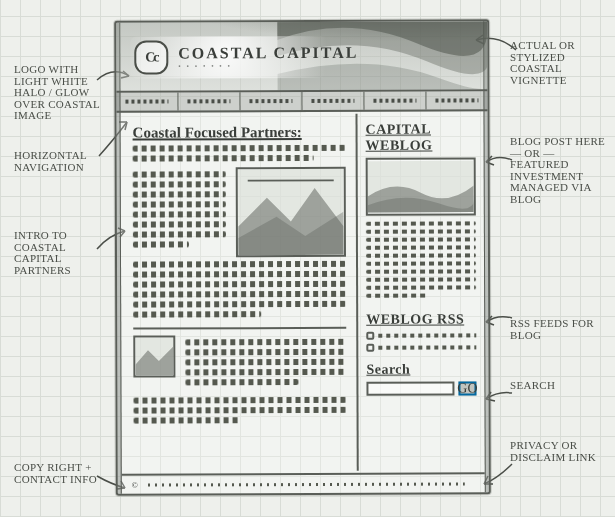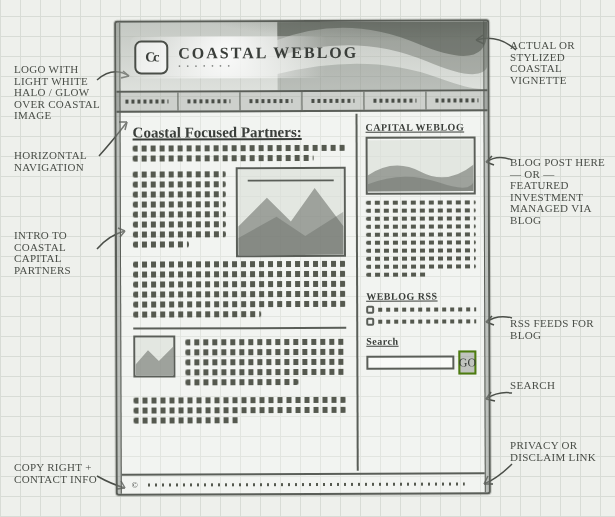--- a/index.html
+++ b/index.html
@@ -53,21 +53,21 @@
       linear-gradient(180deg, rgba(140,146,138,.45), rgba(160,166,158,.25));
   }
   .masthead svg.wave { position:absolute; right:0; top:0; width:210px; height:70px; }
   .logo-wrap {
     position: absolute; left: 14px; top: 14px;
     display: flex; align-items: center; gap: 10px;
     background: radial-gradient(circle at 40% 40%, rgba(255,255,255,.9), rgba(255,255,255,0) 70%);
     padding: 4px 10px 4px 4px; border-radius: 6px;
   }
   .logo-mark {
-    width: 34px; height: 34px; border: 2px solid #4a4e48; border-radius: 7px;
+    width: 34px; height: 34px; border: 2px solid #4a4e48; border-radius: 12px;
     display: flex; align-items: center; justify-content: center;
     background: rgba(255,255,255,.55);
     font-family: Georgia, serif; font-weight: bold; font-size: 14px; letter-spacing: -2px;
   }
   .brand {
     display: flex; flex-direction: column;
   }
   .brand .name { font-size: 16px; letter-spacing: 2px; font-weight: bold; }
   .brand .tag  { font-size: 7px; letter-spacing: 2px; opacity: .6; }
 
@@ -113,37 +113,37 @@
   .intro-text  { flex:1; }
   .intro-img   { width:110px; height:90px; }
 
   .rule { height:2px; background:#5a5e58; margin:10px 0 6px; }
 
   .feature { display:flex; gap:10px; }
   .feature .thumb { width:42px; height:42px; }
   .feature .txt { flex:1; }
 
   
-  .widget-title { font-size:10px; font-weight:bold; text-decoration:underline; letter-spacing:.5px; }
+  .widget-title { font-size:14px; font-weight:bold; text-decoration:underline; letter-spacing:.5px; }
   .widget-img { height:58px; }
   .side .scribble-row { height:4px; }
   .rss-line { display:flex; align-items:center; gap:4px; margin-top:4px; }
   .rss-line .dot { width:8px; height:8px; border:2px solid #5a5e58; border-radius:2px; }
   .rss-line .bar { flex:1; height:4px;
     background: repeating-linear-gradient(90deg,#55594f 0 4px, transparent 4px 8px);
     filter: blur(.3px);
   }
   .search { display:flex; gap:4px; align-items:center; margin-top:4px; }
   .search .field {
     flex:1; height:14px; border:2px solid #5a5e58; background:rgba(255,255,255,.5);
     font-size:8px; padding:0 4px; display:flex; align-items:center; color:#6b6f67;
   }
   .search .go {
-    width:18px; height:24px; border:2px solid #4d7c0f; background:rgba(120,126,118,.4);
-    font-size:12px; display:flex; align-items:center; justify-content:center;
+    width:18px; height:14px; border:2px solid #0369a1; background:rgba(120,126,118,.4);
+    font-size:14px; display:flex; align-items:center; justify-content:center;
   }
 
   
   .footer {
     position:absolute; left:4px; right:4px; bottom:0; height:20px;
     border-top:2px solid #5a5e58;
     display:flex; align-items:center; justify-content:space-between;
     padding:0 10px; font-size:8px;
   }
   .footer .left span::before { content:"© "; }
@@ -178,21 +178,21 @@
     <path d="M2 6 Q16 14 30 18" fill="none" stroke="#4a4e48" stroke-width="1.5"></path>
     <path d="M30 18 l-8 1 m8 -1 l-4 -7" fill="none" stroke="#4a4e48" stroke-width="1.5"></path>
   </svg>
 
 <div class="note" style="left:510px; top:40px; width:95px">Actual or stylized coastal vignette</div>
 <svg class="arrow" style="left:470px; top:28px" width="50" height="35">
     <path d="M46 22 Q28 6 6 12" fill="none" stroke="#4a4e48" stroke-width="1.5"></path>
     <path d="M6 12 l7 -5 m-7 5 l8 4" fill="none" stroke="#4a4e48" stroke-width="1.5"></path>
   </svg>
 
-<div class="note" style="left:510px; top:157px; width:100px">Blog post here — or — featured investment managed via blog</div>
+<div class="note" style="left:510px; top:136px; width:100px">Blog post here — or — featured investment managed via blog</div>
 <svg class="arrow" style="left:482px; top:150px" width="35" height="25">
     <path d="M30 10 Q16 4 4 12" fill="none" stroke="#4a4e48" stroke-width="1.5"></path>
     <path d="M4 12 l6 -6 m-6 6 l8 3" fill="none" stroke="#4a4e48" stroke-width="1.5"></path>
   </svg>
 
 <div class="note" style="left:510px; top:318px; width:95px">RSS feeds for blog</div>
 <svg class="arrow" style="left:482px; top:310px" width="35" height="22">
     <path d="M30 8 Q16 4 4 12" fill="none" stroke="#4a4e48" stroke-width="1.5"></path>
     <path d="M4 12 l6 -6 m-6 6 l8 3" fill="none" stroke="#4a4e48" stroke-width="1.5"></path>
   </svg>
@@ -215,21 +215,21 @@
 
   <div class="masthead">
     <svg class="wave" viewBox="0 0 210 70">
       <path d="M0 18 Q70 -8 140 22 T210 10 V0 H0Z" fill="rgba(80,86,78,.55)"></path>
       <path d="M0 34 Q80 10 150 40 T210 30 V0 H0Z" fill="rgba(80,86,78,.35)"></path>
       <path d="M0 52 Q90 30 160 56 T210 50 V70 H0Z" fill="rgba(80,86,78,.25)"></path>
     </svg>
     <div class="logo-wrap">
       <div class="logo-mark">Cc</div>
       <div class="brand">
-        <div class="name">COASTAL WEBLOG</div>
+        <div class="name">COASTAL CAPITAL</div>
         <div class="tag">• • • • • • •</div>
       </div>
     </div>
   </div>
 
   <div class="nav">
     <div class="item"></div>
     <div class="item"></div>
     <div class="item"></div>
     <div class="item"></div>

